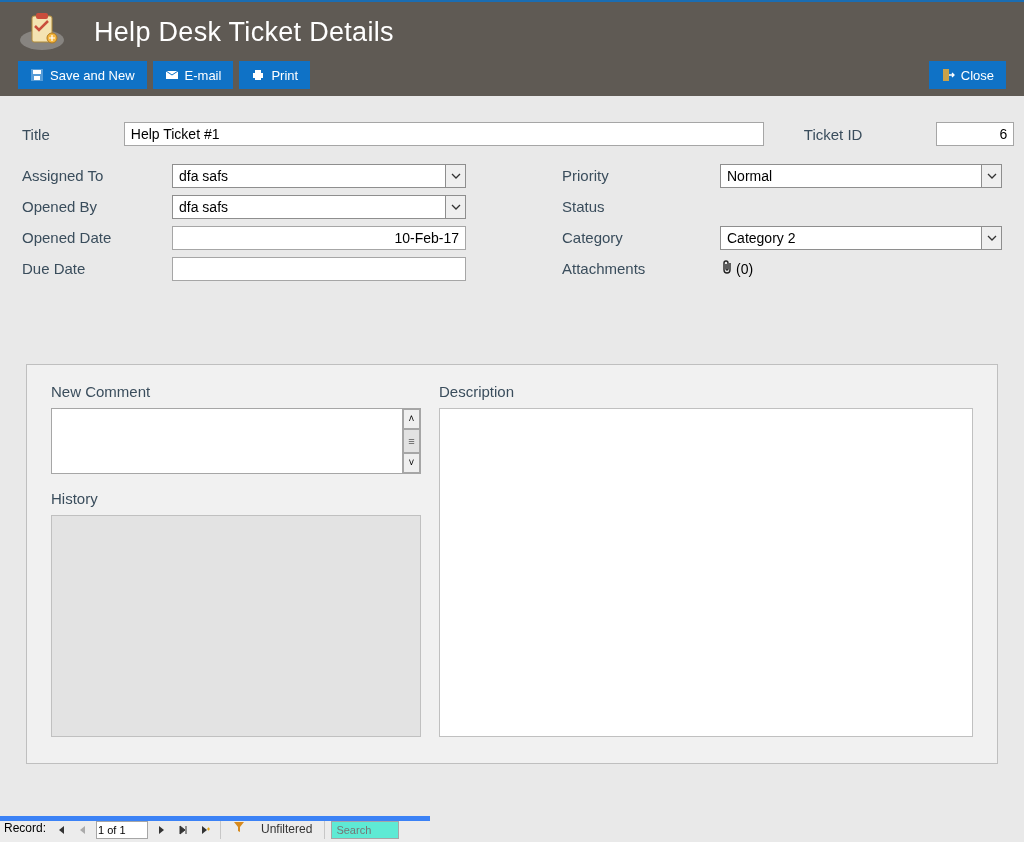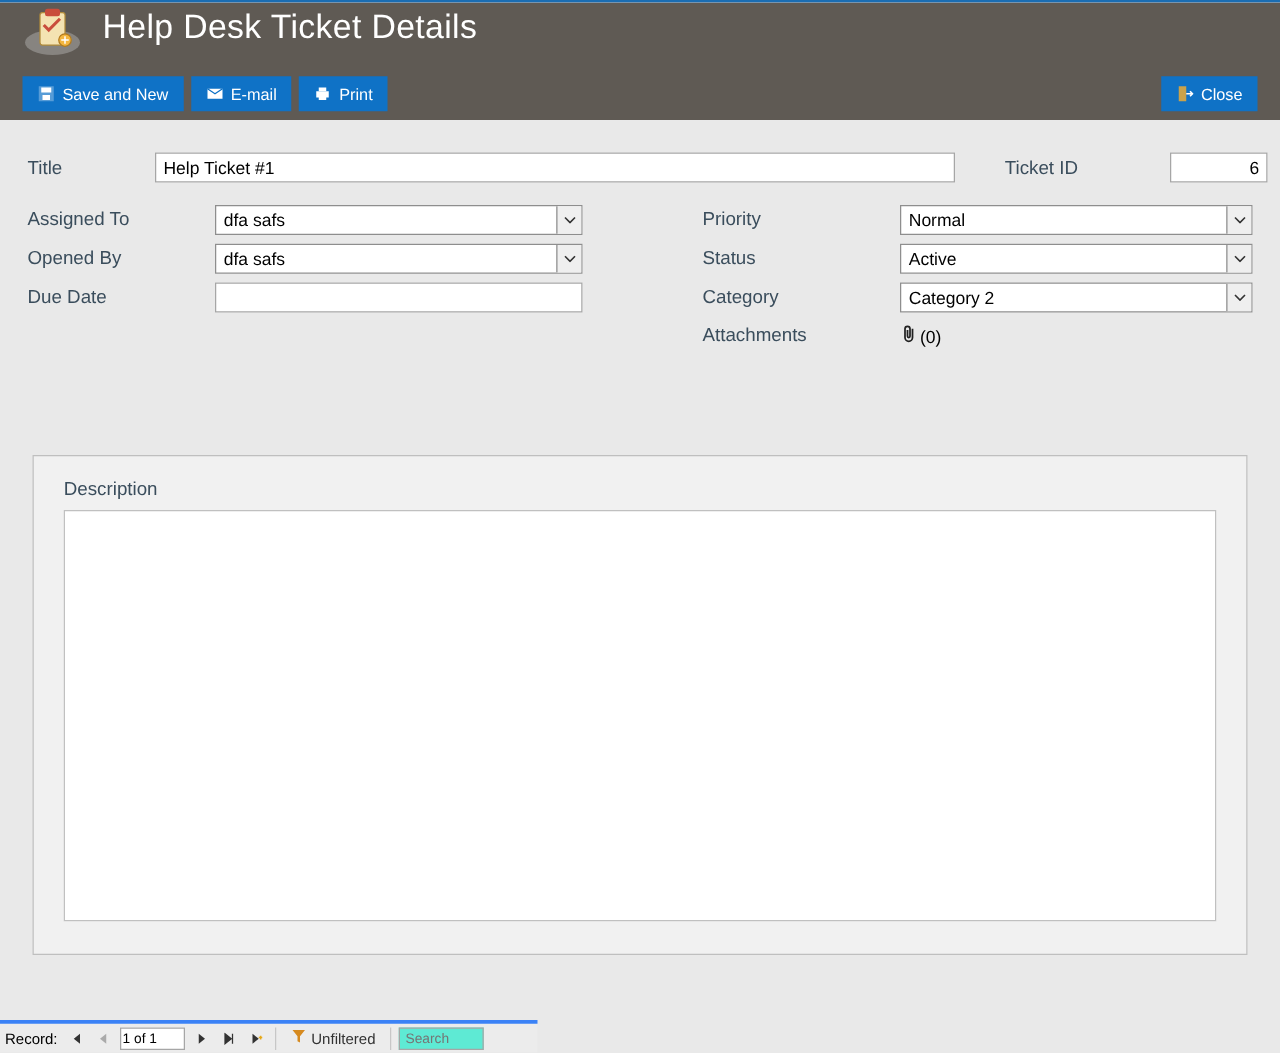--- a/index.html
+++ b/index.html
@@ -12,22 +12,23 @@
     border-top: 2px solid #1a6db3;
   }
   .header {
     background: #5f5a54;
     height: 94px;
     padding: 0 18px;
     position: relative;
   }
   .title-row {
     display: flex;
+    align-items: center;
     height: 56px;
-    gap: 16px;
+    gap: 28px;
     padding-top: 4px;
   }
   .app-icon {
     width: 48px;
     height: 40px;
     position: relative;
     flex-shrink: 0;
   }
   .app-icon svg { width: 100%; height: 100%; }
   .page-title {
@@ -229,23 +230,23 @@
     background: #fff;
     flex: 1;
   }
 
   .record-bar {
     position: absolute;
     bottom: 0;
     left: 0;
     height: 26px;
     background: #ececec;
-    border-top: 3px solid #3b82f6;
-    display: flex;
-    align-items: center;
+    border-top: 5px solid #3b82f6;
+    display: flex;
+    align-items: flex-start;
     font-size: 12px;
     padding: 0 4px;
     gap: 4px;
     width: 430px;
   }
   .rb-lbl { margin-right: 2px; }
   .rb-btn {
     width: 18px; height: 18px;
     border: 1px solid transparent;
     background: transparent;
@@ -262,21 +263,21 @@
     font-size: 11px;
     padding: 0 1px;
   }
   .rb-sep {
     width: 1px;
     height: 18px;
     background: #c7c7c7;
     margin: 0 2px;
   }
   .rb-filter {
-    display:inline-flex;align-items:center;gap:4px;
+    display:inline-flex;align-items:center;gap:16px;
     padding: 0 6px;
     font-size: 12px;
     color:#333;
   }
   .rb-filter svg { width:12px;height:12px; }
   .rb-search {
     width: 68px;
     height: 18px;
     border: 1px solid #a6a6a6;
     font-size: 11px;
@@ -372,47 +373,43 @@
         <div class="combo">
           <span>dfa safs</span>
           <span class="combo-arrow">
               <svg viewBox="0 0 10 6">
                 <path d="M1 1 L5 5 L9 1" stroke="#333" fill="none" stroke-width="1.3"></path>
               </svg>
             </span>
         </div>
       </div>
       <div class="field-row">
+        <span class="lbl">Opened Date</span>
+        <input class="date-input" value="10-Feb-17" style="">
+      </div>
+      <div class="field-row">
         <span class="lbl">Due Date</span>
         <input class="date-input" value="" style="">
       </div>
     </div>
 
     <div class="col col-right">
       <div class="field-row">
         <span class="lbl">Priority</span>
         <div class="combo">
           <span>Normal</span>
           <span class="combo-arrow">
               <svg viewBox="0 0 10 6">
                 <path d="M1 1 L5 5 L9 1" stroke="#333" fill="none" stroke-width="1.3"></path>
               </svg>
             </span>
         </div>
       </div>
       <div class="field-row">
         <span class="lbl">Status</span>
-        <div class="combo">
-          <span>Active</span>
-          <span class="combo-arrow">
-              <svg viewBox="0 0 10 6">
-                <path d="M1 1 L5 5 L9 1" stroke="#333" fill="none" stroke-width="1.3"></path>
-              </svg>
-            </span>
-        </div>
       </div>
       <div class="field-row">
         <span class="lbl">Category</span>
         <div class="combo">
           <span>Category 2</span>
           <span class="combo-arrow">
               <svg viewBox="0 0 10 6">
                 <path d="M1 1 L5 5 L9 1" stroke="#333" fill="none" stroke-width="1.3"></path>
               </svg>
             </span>
@@ -428,20 +425,33 @@
           </span>
           <span>(0)</span>
         </span>
       </div>
     </div>
   </div>
 
   <div class="tabs-wrap">
     <div class="tab-panel">
       <div class="panel-cols">
+        <div class="panel-left">
+          <div class="section-label">New Comment</div>
+          <div class="comment-wrap">
+            <textarea class="comment-text" style=""></textarea>
+            <div class="vscroll">
+              <button>˄</button>
+              <div class="thumb">≡</div>
+              <button>˅</button>
+            </div>
+          </div>
+          <div class="section-label">History</div>
+          <div class="history-box"></div>
+        </div>
         <div class="panel-right">
           <div class="section-label">Description</div>
           <div class="desc-box"></div>
         </div>
       </div>
     </div>
   </div>
 
 </div>
 

